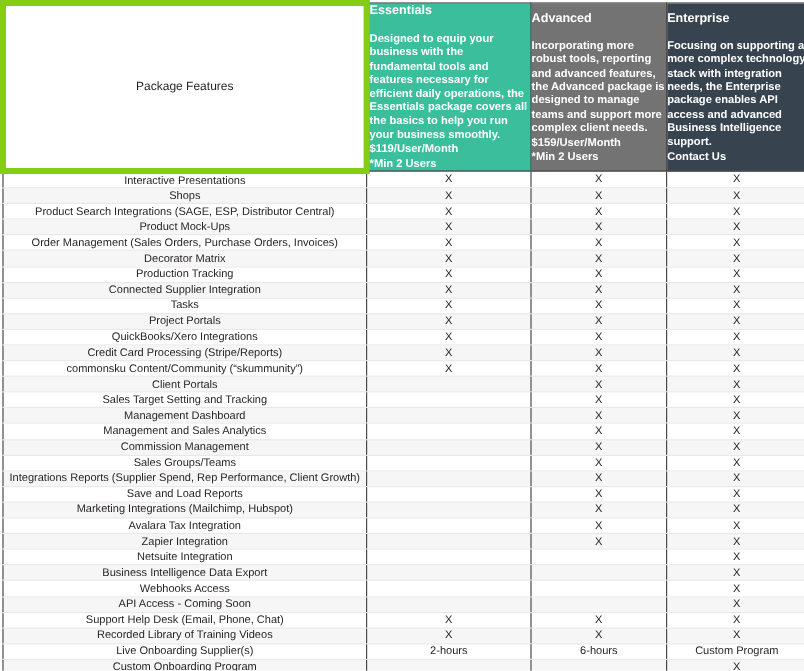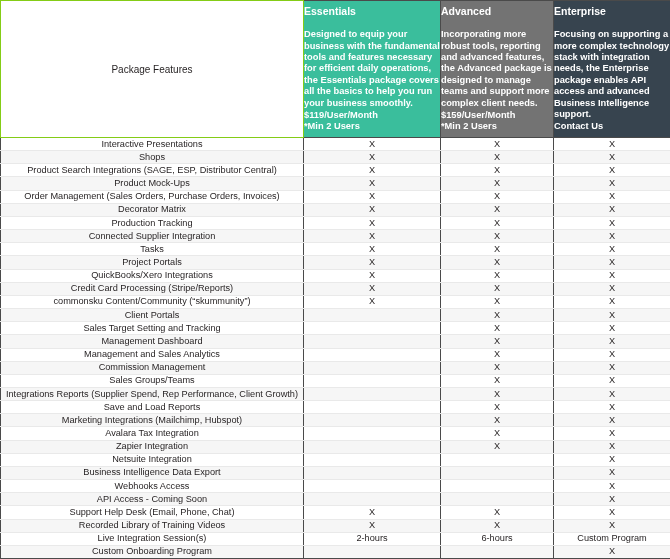--- a/index.html
+++ b/index.html
@@ -49,21 +49,21 @@
     border: 1px solid #4a4a4a;
   }
   .hdr-feature {
     box-sizing: border-box;
     background: #ffffff;
     color: #231f20;
     vertical-align: top;
     padding-top: 7px;
     font-size: 10px;
     font-weight: bold;
-    border: 1px solid #84cc16;
+    border: 5px solid #84cc16;
   }
   .hdr-title {
     font-size: 10.5px;
     font-weight: bold;
     line-height: 13px;
     margin-bottom: 11px;
   }
   .hdr-desc {
     font-size: 9.3px;
     font-weight: bold;
@@ -328,21 +328,21 @@
         <td class="mark">X</td>
         <td class="mark">X</td>
       </tr>
       <tr class="feat-row stripe">
         <td class="feat-name">Recorded Library of Training Videos</td>
         <td class="mark">X</td>
         <td class="mark">X</td>
         <td class="mark">X</td>
       </tr>
       <tr class="feat-row">
-        <td class="feat-name">Live Integration Session(s)</td>
+        <td class="feat-name">Live Onboarding Supplier(s)</td>
         <td class="mark">2-hours</td>
         <td class="mark">6-hours</td>
         <td class="mark">Custom Program</td>
       </tr>
       <tr class="feat-row stripe last-row">
         <td class="feat-name">Custom Onboarding Program</td>
         <td class="mark"></td>
         <td class="mark"></td>
         <td class="mark">X</td>
       </tr>

